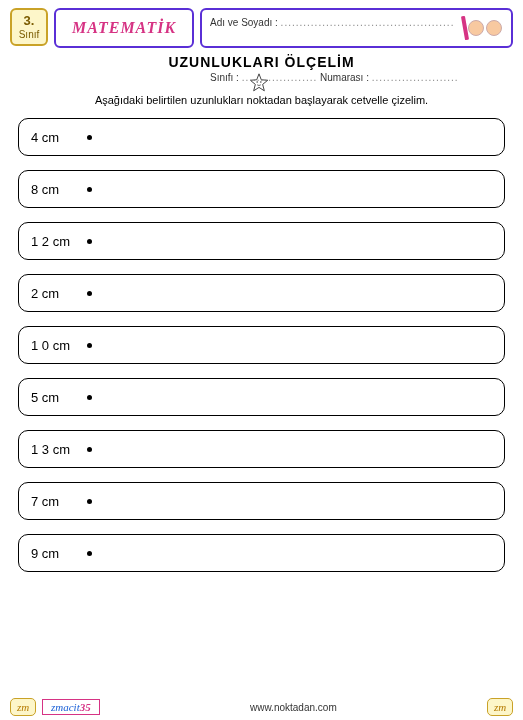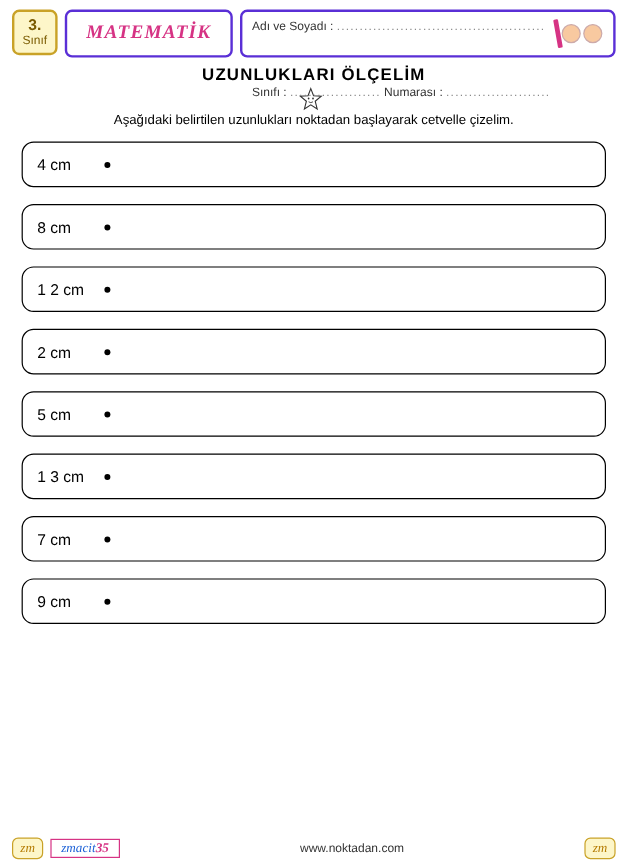--- a/index.html
+++ b/index.html
@@ -212,20 +212,24 @@
     </div>
     <div class="item-box">
       <span class="item-label">1 2 cm</span>
       <span class="dot"></span>
     </div>
     <div class="item-box">
       <span class="item-label">2 cm</span>
       <span class="dot"></span>
     </div>
     <div class="item-box">
+      <span class="item-label">1 0 cm</span>
+      <span class="dot"></span>
+    </div>
+    <div class="item-box">
       <span class="item-label">5 cm</span>
       <span class="dot"></span>
     </div>
     <div class="item-box">
       <span class="item-label">1 3 cm</span>
       <span class="dot"></span>
     </div>
     <div class="item-box">
       <span class="item-label">7 cm</span>
       <span class="dot"></span>

